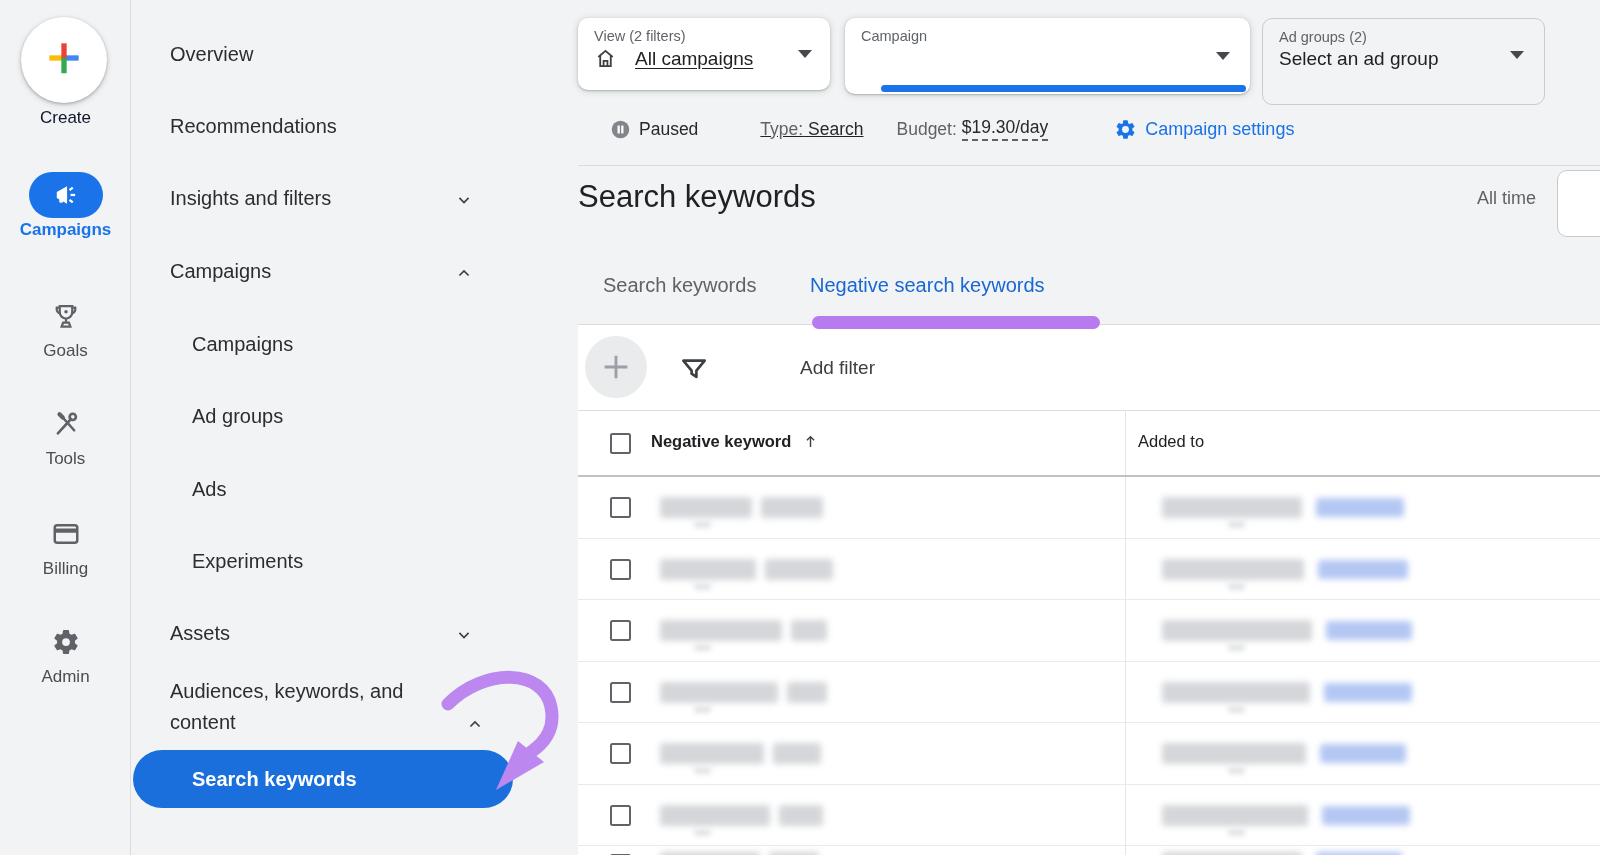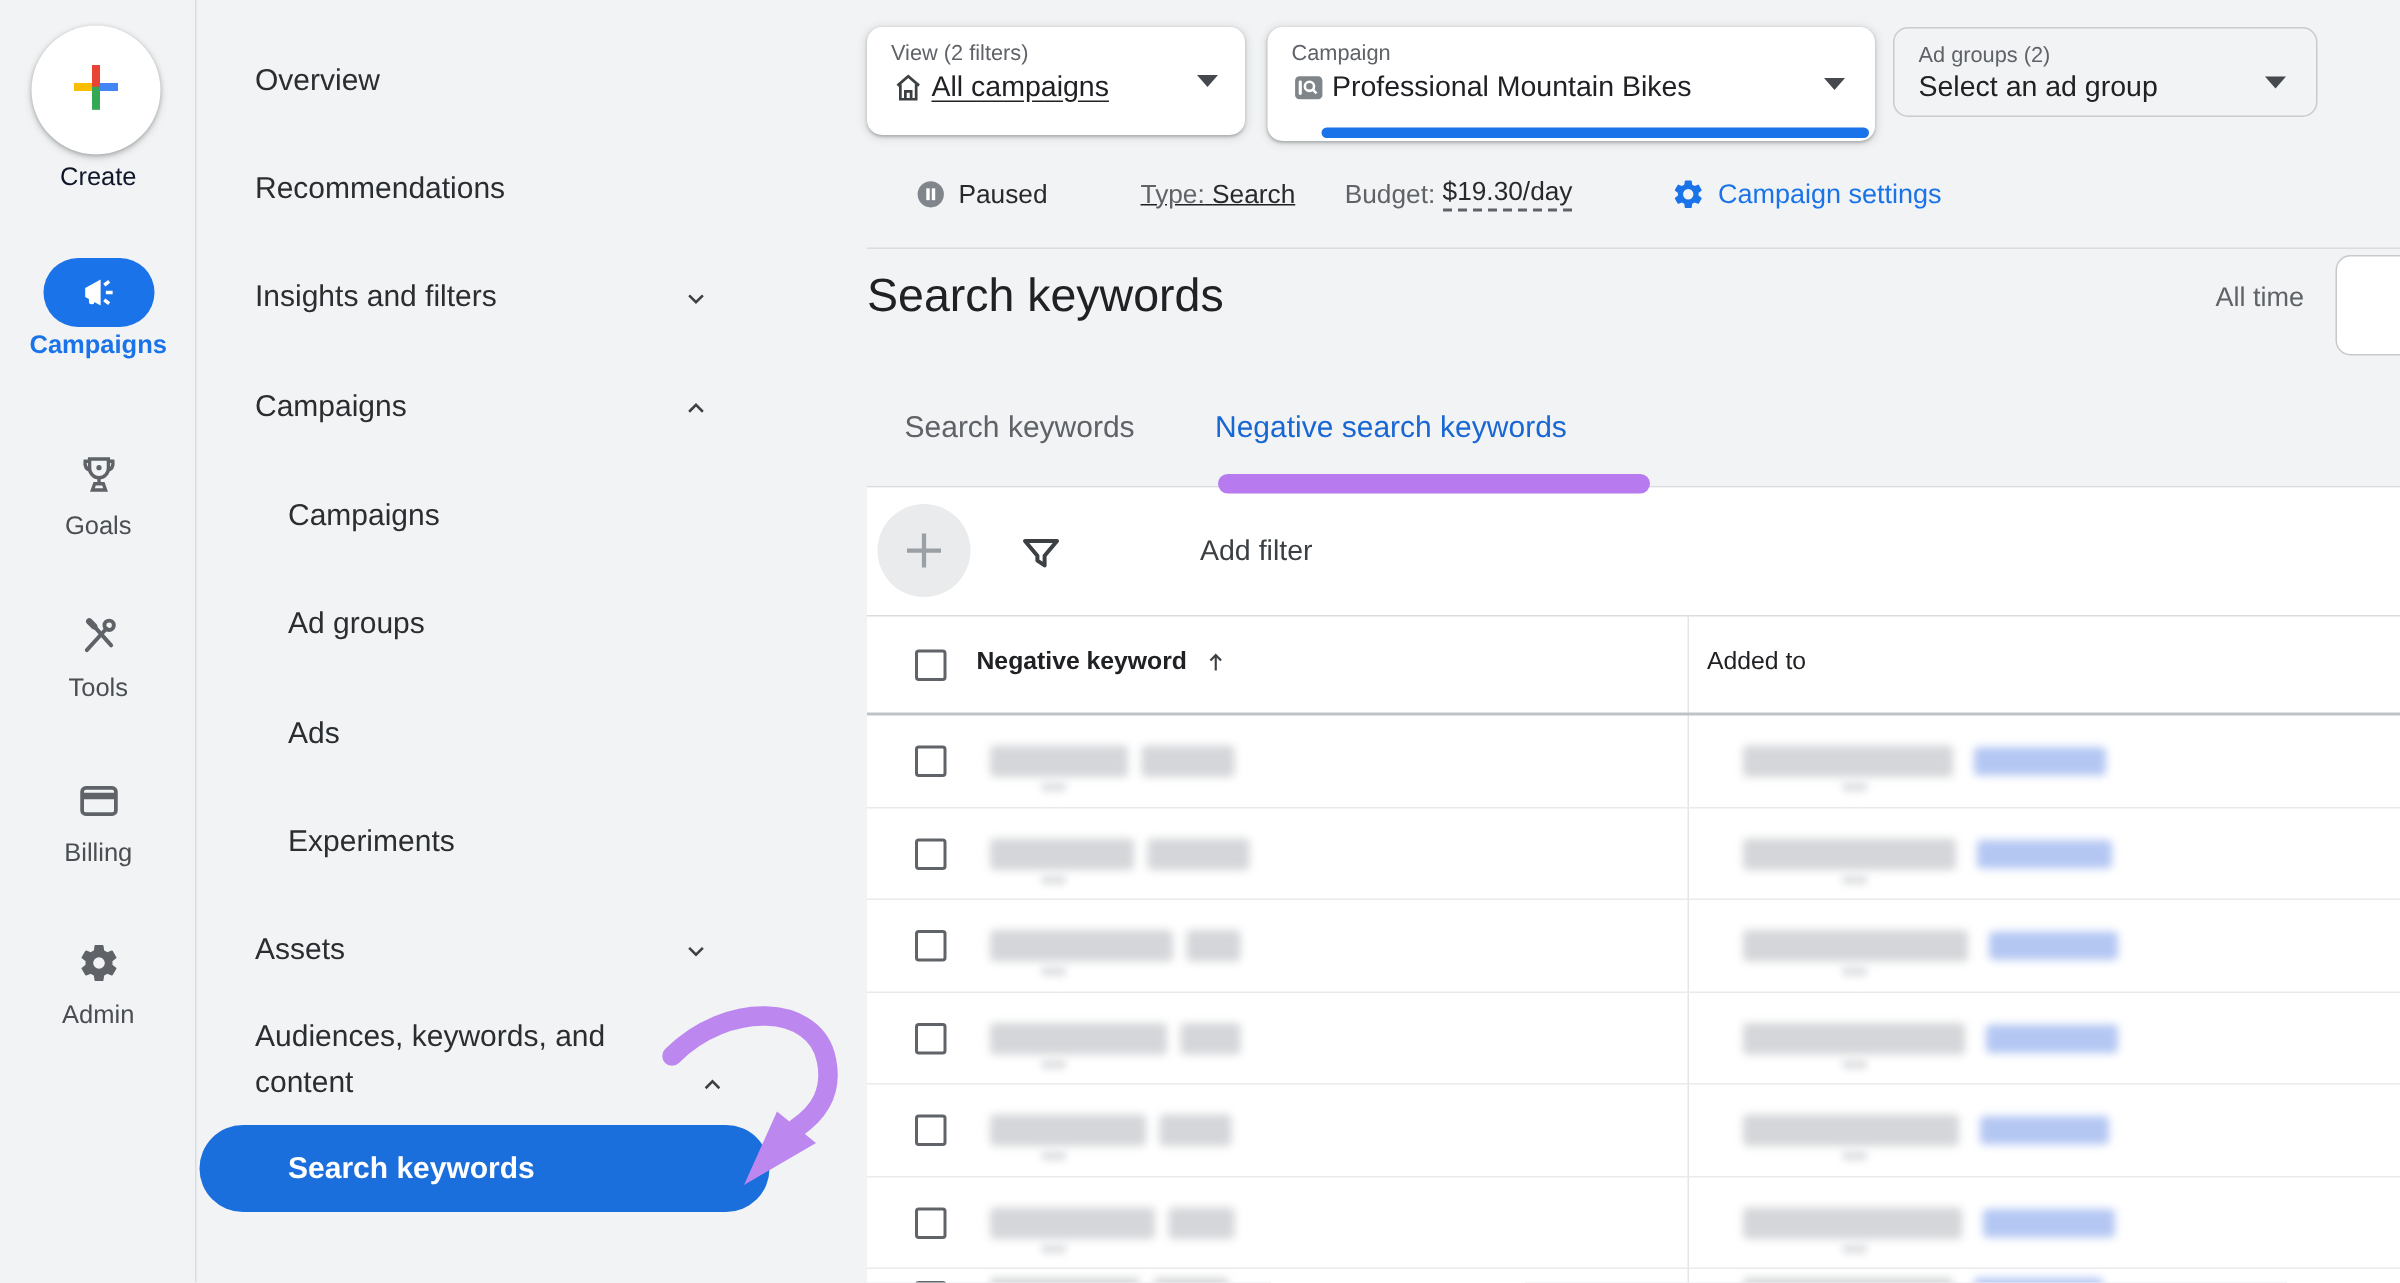--- a/index.html
+++ b/index.html
@@ -30,28 +30,28 @@
   .nav-pill { position:absolute; left:2px; top:750px; width:380px; height:58px; background:#1a6fdc; border-radius:29px; color:#fff;
     font-size:20px; font-weight:700; line-height:58px; padding-left:59px; cursor:pointer; z-index:6; }
 
   
   .anno-arrow { position:absolute; left:430px; top:655px; width:150px; height:155px; z-index:9; pointer-events:none; }
 
   
   .card { position:absolute; top:18px; background:#fff; border-radius:10px; padding:10px 16px 8px 16px;
     box-shadow:0 1px 2px rgba(60,64,67,.3),0 1px 6px 1px rgba(60,64,67,.15); cursor:pointer; }
   .card .lbl { font-size:14.5px; color:#5f6368; display:block; margin-bottom:3px; }
-  .card .vrow { display:flex; align-items:center; gap:4px; }
+  .card .vrow { display:flex; align-items:center; gap:18px; }
   .card .val { font-size:19px; color:#202124; white-space:nowrap; }
   .caret { width:0; height:0; border-left:7px solid transparent; border-right:7px solid transparent; border-top:8px solid #45494d; position:absolute; }
   .card-view { left:578px; width:252px; height:72px; }
   .card-view .val { text-decoration:underline; text-underline-offset:3px; }
   .card-campaign { left:845px; width:405px; height:76px; }
   .campaign-bar { position:absolute; left:36px; right:4px; bottom:2px; height:7px; background:#1a73e8; border-radius:4px; }
-  .card-adgroups { left:1262px; width:283px; height:60px; background:transparent; box-shadow:none; border:1px solid #c8cccf; }
+  .card-adgroups { left:1262px; width:283px; height:87px; background:transparent; box-shadow:none; border:1px solid #c8cccf; }
   .icon20 { width:23px; height:23px; flex:0 0 auto; }
 
   
   .status-row { position:absolute; left:610px; top:116px; height:26px; display:flex; align-items:center; font-size:17.5px; }
   .status-row .grp { display:flex; align-items:center; }
   .st-gray { color:#5f6368; }
   .st-dark { color:#27292c; }
   .pause-ic { width:21px; height:21px; margin-right:8px; }
   .budget-val { border-bottom:2px dashed #5f6368; padding-bottom:1px; cursor:pointer; }
   .settings-link { color:#1a73e8; display:flex; align-items:center; gap:8px; cursor:pointer; font-size:18px; }
@@ -206,31 +206,20 @@
           <path d="M10 20v-5.5h4V20"></path>
       </svg>
     </span>
     <span class="val">All campaigns</span>
   </span>
   <span class="caret" style="right:18px; top:32px;"></span>
 </div>
 
 <div class="card card-campaign">
   <span class="lbl">Campaign</span>
-  <span class="vrow">
-    <span class="icon20">
-      <svg viewBox="0 0 24 24">
-        <rect x="2.5" y="4" width="19" height="16" rx="3" fill="#808589"></rect>
-        <rect x="5" y="7" width="2.2" height="10" rx="1" fill="#fff"></rect>
-        <circle cx="12.5" cy="11" r="3.2" fill="none" stroke="#fff" stroke-width="1.8"></circle>
-        <path d="m14.8 13.3 2.6 2.6" stroke="#fff" stroke-width="1.8"></path>
-      </svg>
-    </span>
-    <span class="val">Professional Mountain Bikes</span>
-  </span>
   <span class="caret" style="right:20px; top:34px;"></span>
   <span class="campaign-bar"></span>
 </div>
 
 <div class="card card-adgroups">
   <span class="lbl">Ad groups (2)</span>
   <span class="vrow">
     <span class="val">Select an ad group</span>
   </span>
   <span class="caret" style="right:20px; top:32px;"></span>

